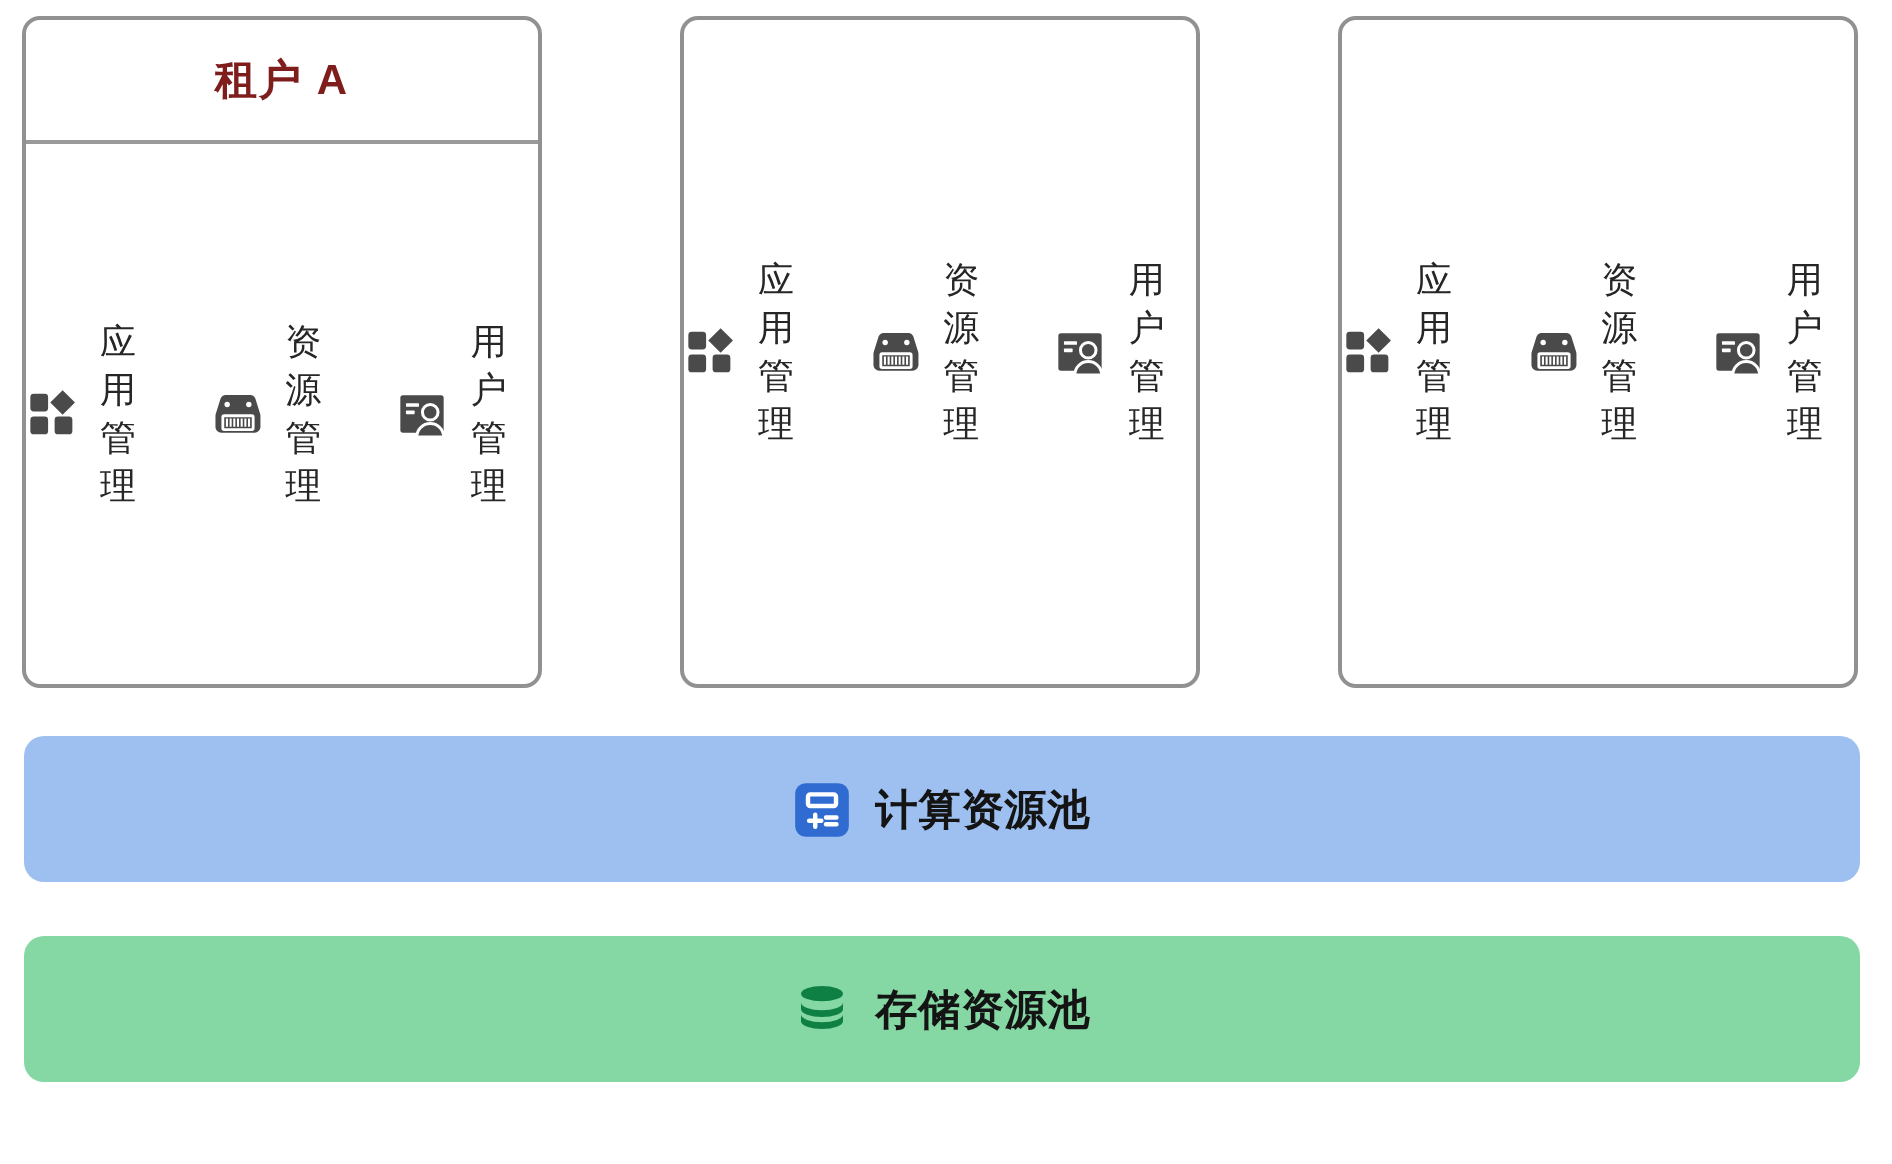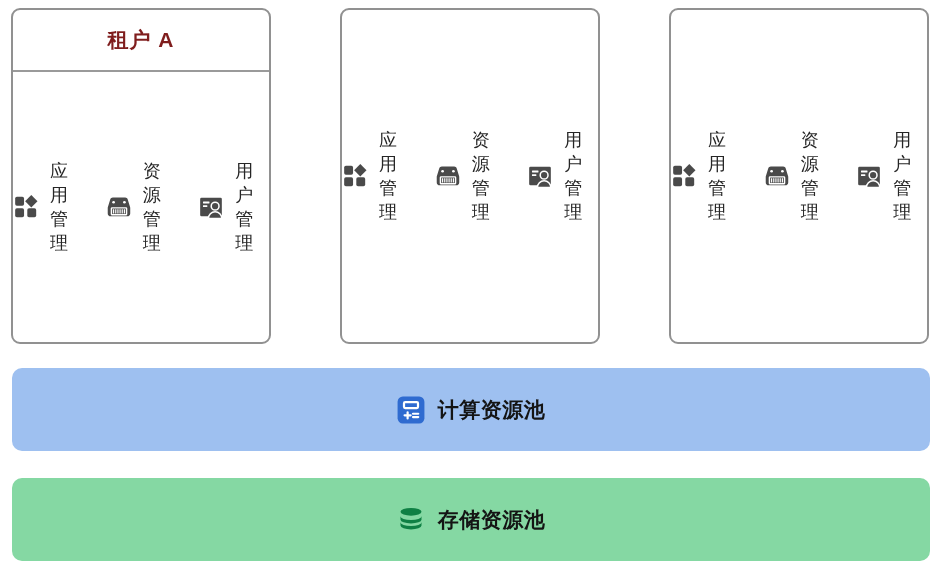--- a/index.html
+++ b/index.html
@@ -26,21 +26,21 @@
   .card-body { flex:1; display:flex; flex-direction:row; }
   .menu-row {
     flex:1; display:flex; align-items:center; justify-content:center; gap:11px;
     font-size:18px; color:#262626; font-weight:500;
   }
   .divider { height:1px; background:#e2e2e2; margin:0 11px; flex:0 0 auto; }
 
   .icon-gray { width:26px; height:26px; fill:#4a4a4a; flex:0 0 auto; }
 
   .pool {
-    height:83px; border-radius:10px;
+    height:73px; border-radius:10px;
     display:flex; align-items:center; justify-content:center; gap:13px;
     font-size:21px; font-weight:700; color:#141414; letter-spacing:0.5px;
   }
   .pool-blue  { background:#9ec0f0; margin:24px 16px 0 12px; }
   .pool-green { background:#85d8a3; margin:27px 16px 0 12px; }
   .pool-icon { width:28px; height:28px; flex:0 0 auto; }
 
   .watermark {
     position:absolute; right:15px; top:542px;
     font-size:17px; color:rgba(255,255,255,0.78); letter-spacing:1.5px;

